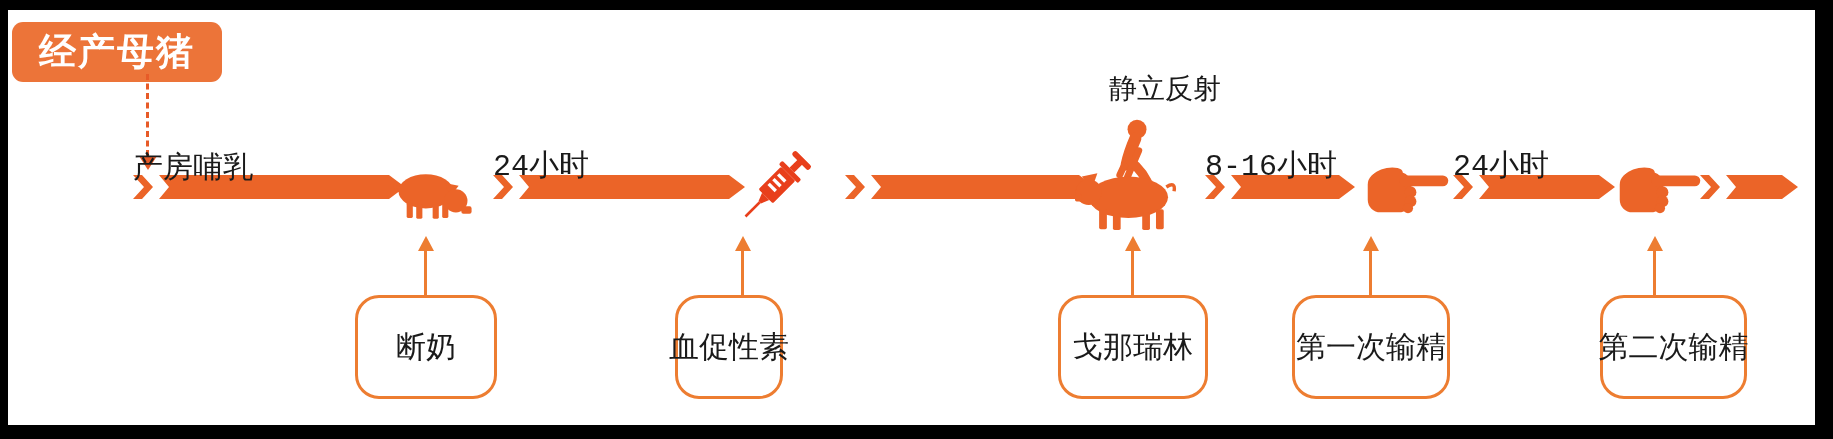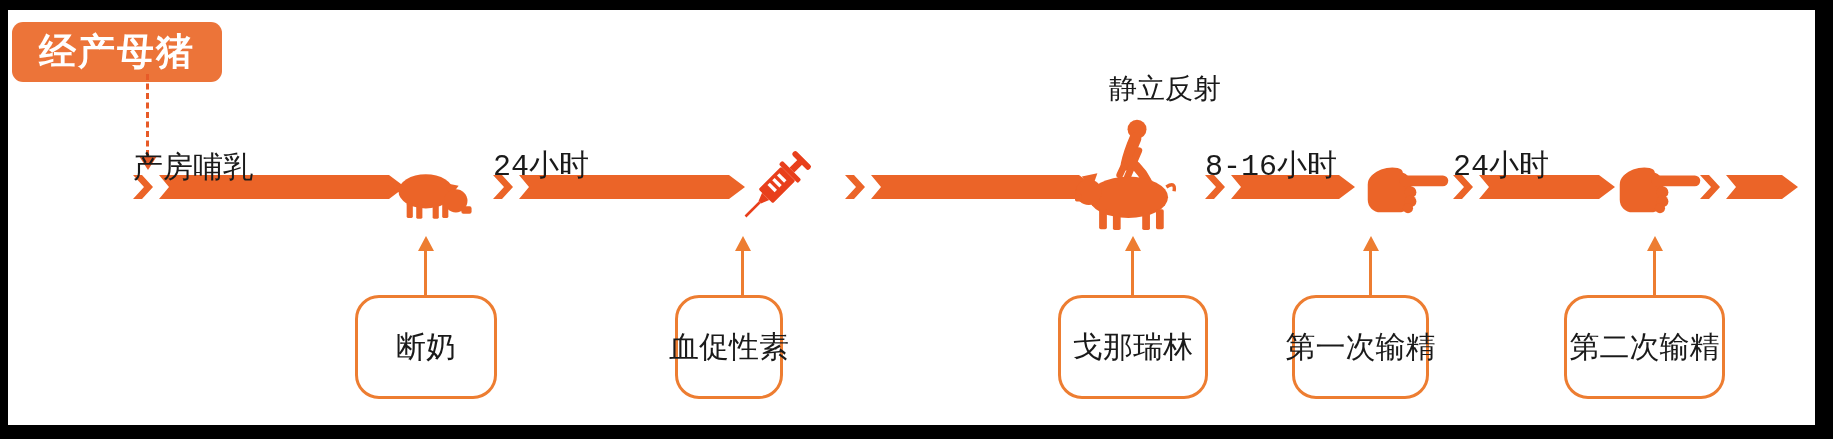--- a/index.html
+++ b/index.html
@@ -210,20 +210,20 @@
 
   <div class="callout" style="left:347px;width:142px">
     <span>断奶</span>
   </div>
   <div class="callout" style="left:667px;width:108px">
     <span>血促性素</span>
   </div>
   <div class="callout" style="left:1050px;width:150px">
     <span>戈那瑞林</span>
   </div>
-  <div class="callout" style="left:1284px;width:137px">
+  <div class="callout" style="left:1284px;width:158px">
     <span>第一次输精</span>
   </div>
-  <div class="callout" style="left:1556px;width:161px">
+  <div class="callout" style="left:1592px;width:147px">
     <span>第二次输精</span>
   </div>
 
 </div>
 
 </body></html>

